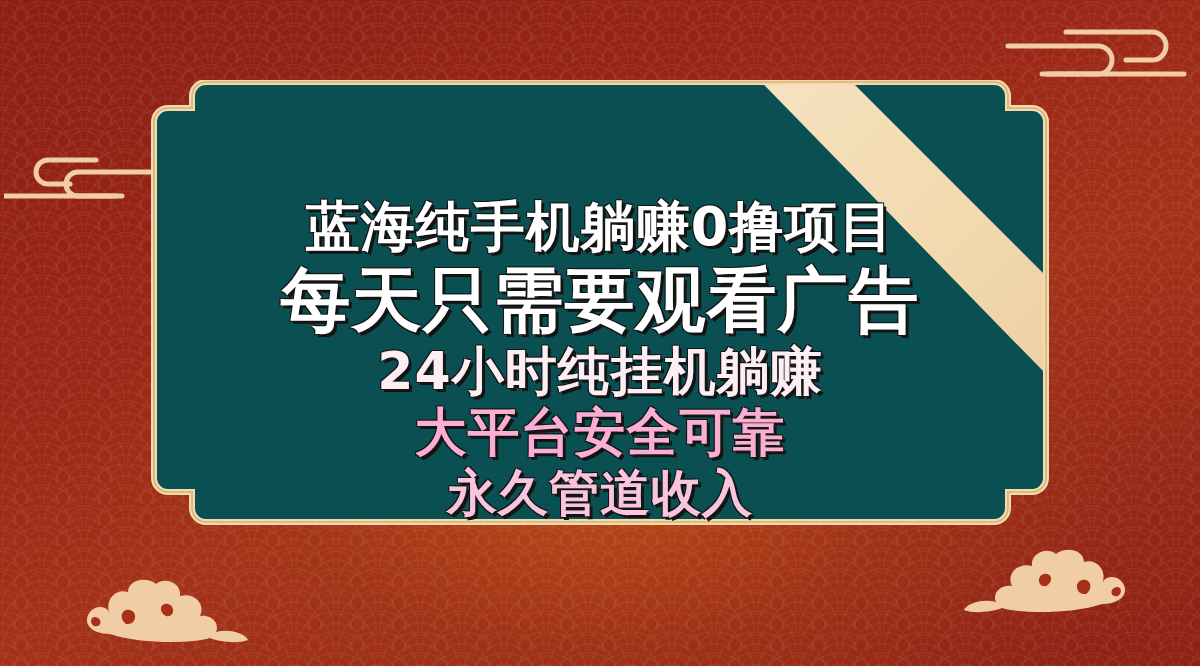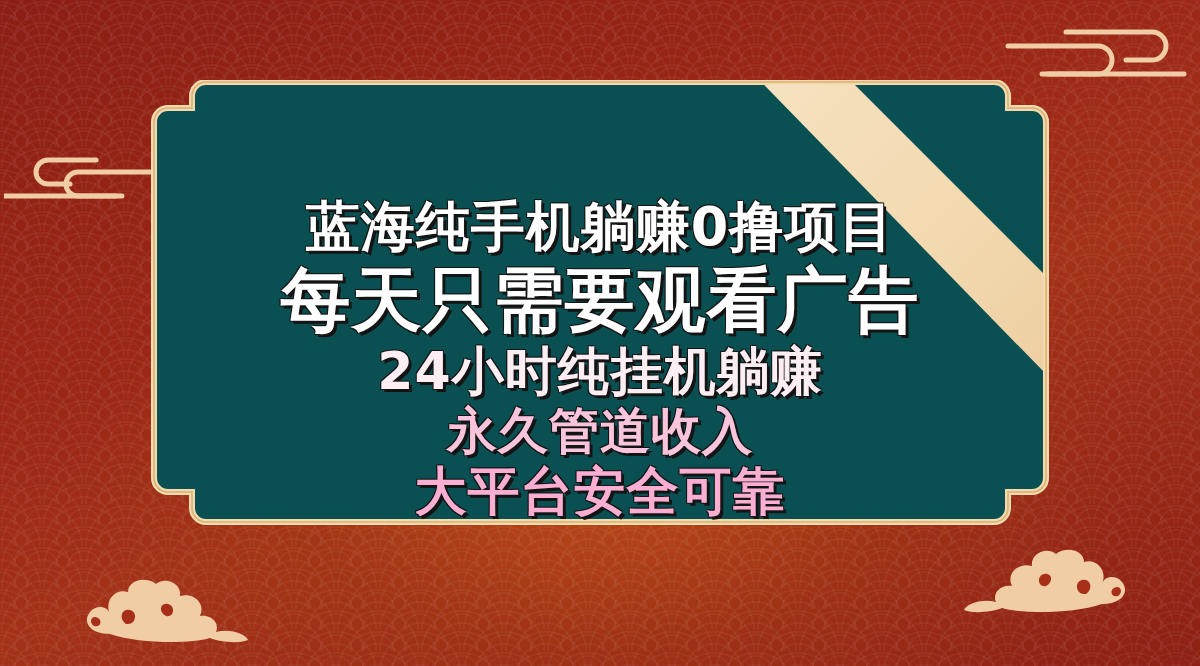--- a/index.html
+++ b/index.html
@@ -146,17 +146,17 @@
                L926 398 A14 14 0 0 1 912 412 L888 412 L888 428
                A14 14 0 0 1 874 442 L86 442 A14 14 0 0 1 72 428 L72 412
                L48 412 A14 14 0 0 1 34 398 Z" fill="none" stroke="#D8A76A" stroke-width="1.6" opacity=".85"></path>
     </svg>
   </div>
 
   <div class="card-content">
     <div class="line l1" style="color: rgb(255, 255, 255);">蓝海纯手机躺赚0撸项目</div>
     <div class="line l2" style="color: rgb(255, 255, 255);">每天只需要观看广告</div>
     <div class="line l3" style="color: rgb(253, 238, 244);">24小时纯挂机躺赚</div>
+    <div class="line l5" style="color: rgb(249, 174, 210);">大平台安全可靠</div>
     <div class="line l4" style="color: rgb(249, 197, 221);">永久管道收入</div>
-    <div class="line l5" style="color: rgb(249, 174, 210);">大平台安全可靠</div>
   </div>
 
 </div>
 
 </body></html>

